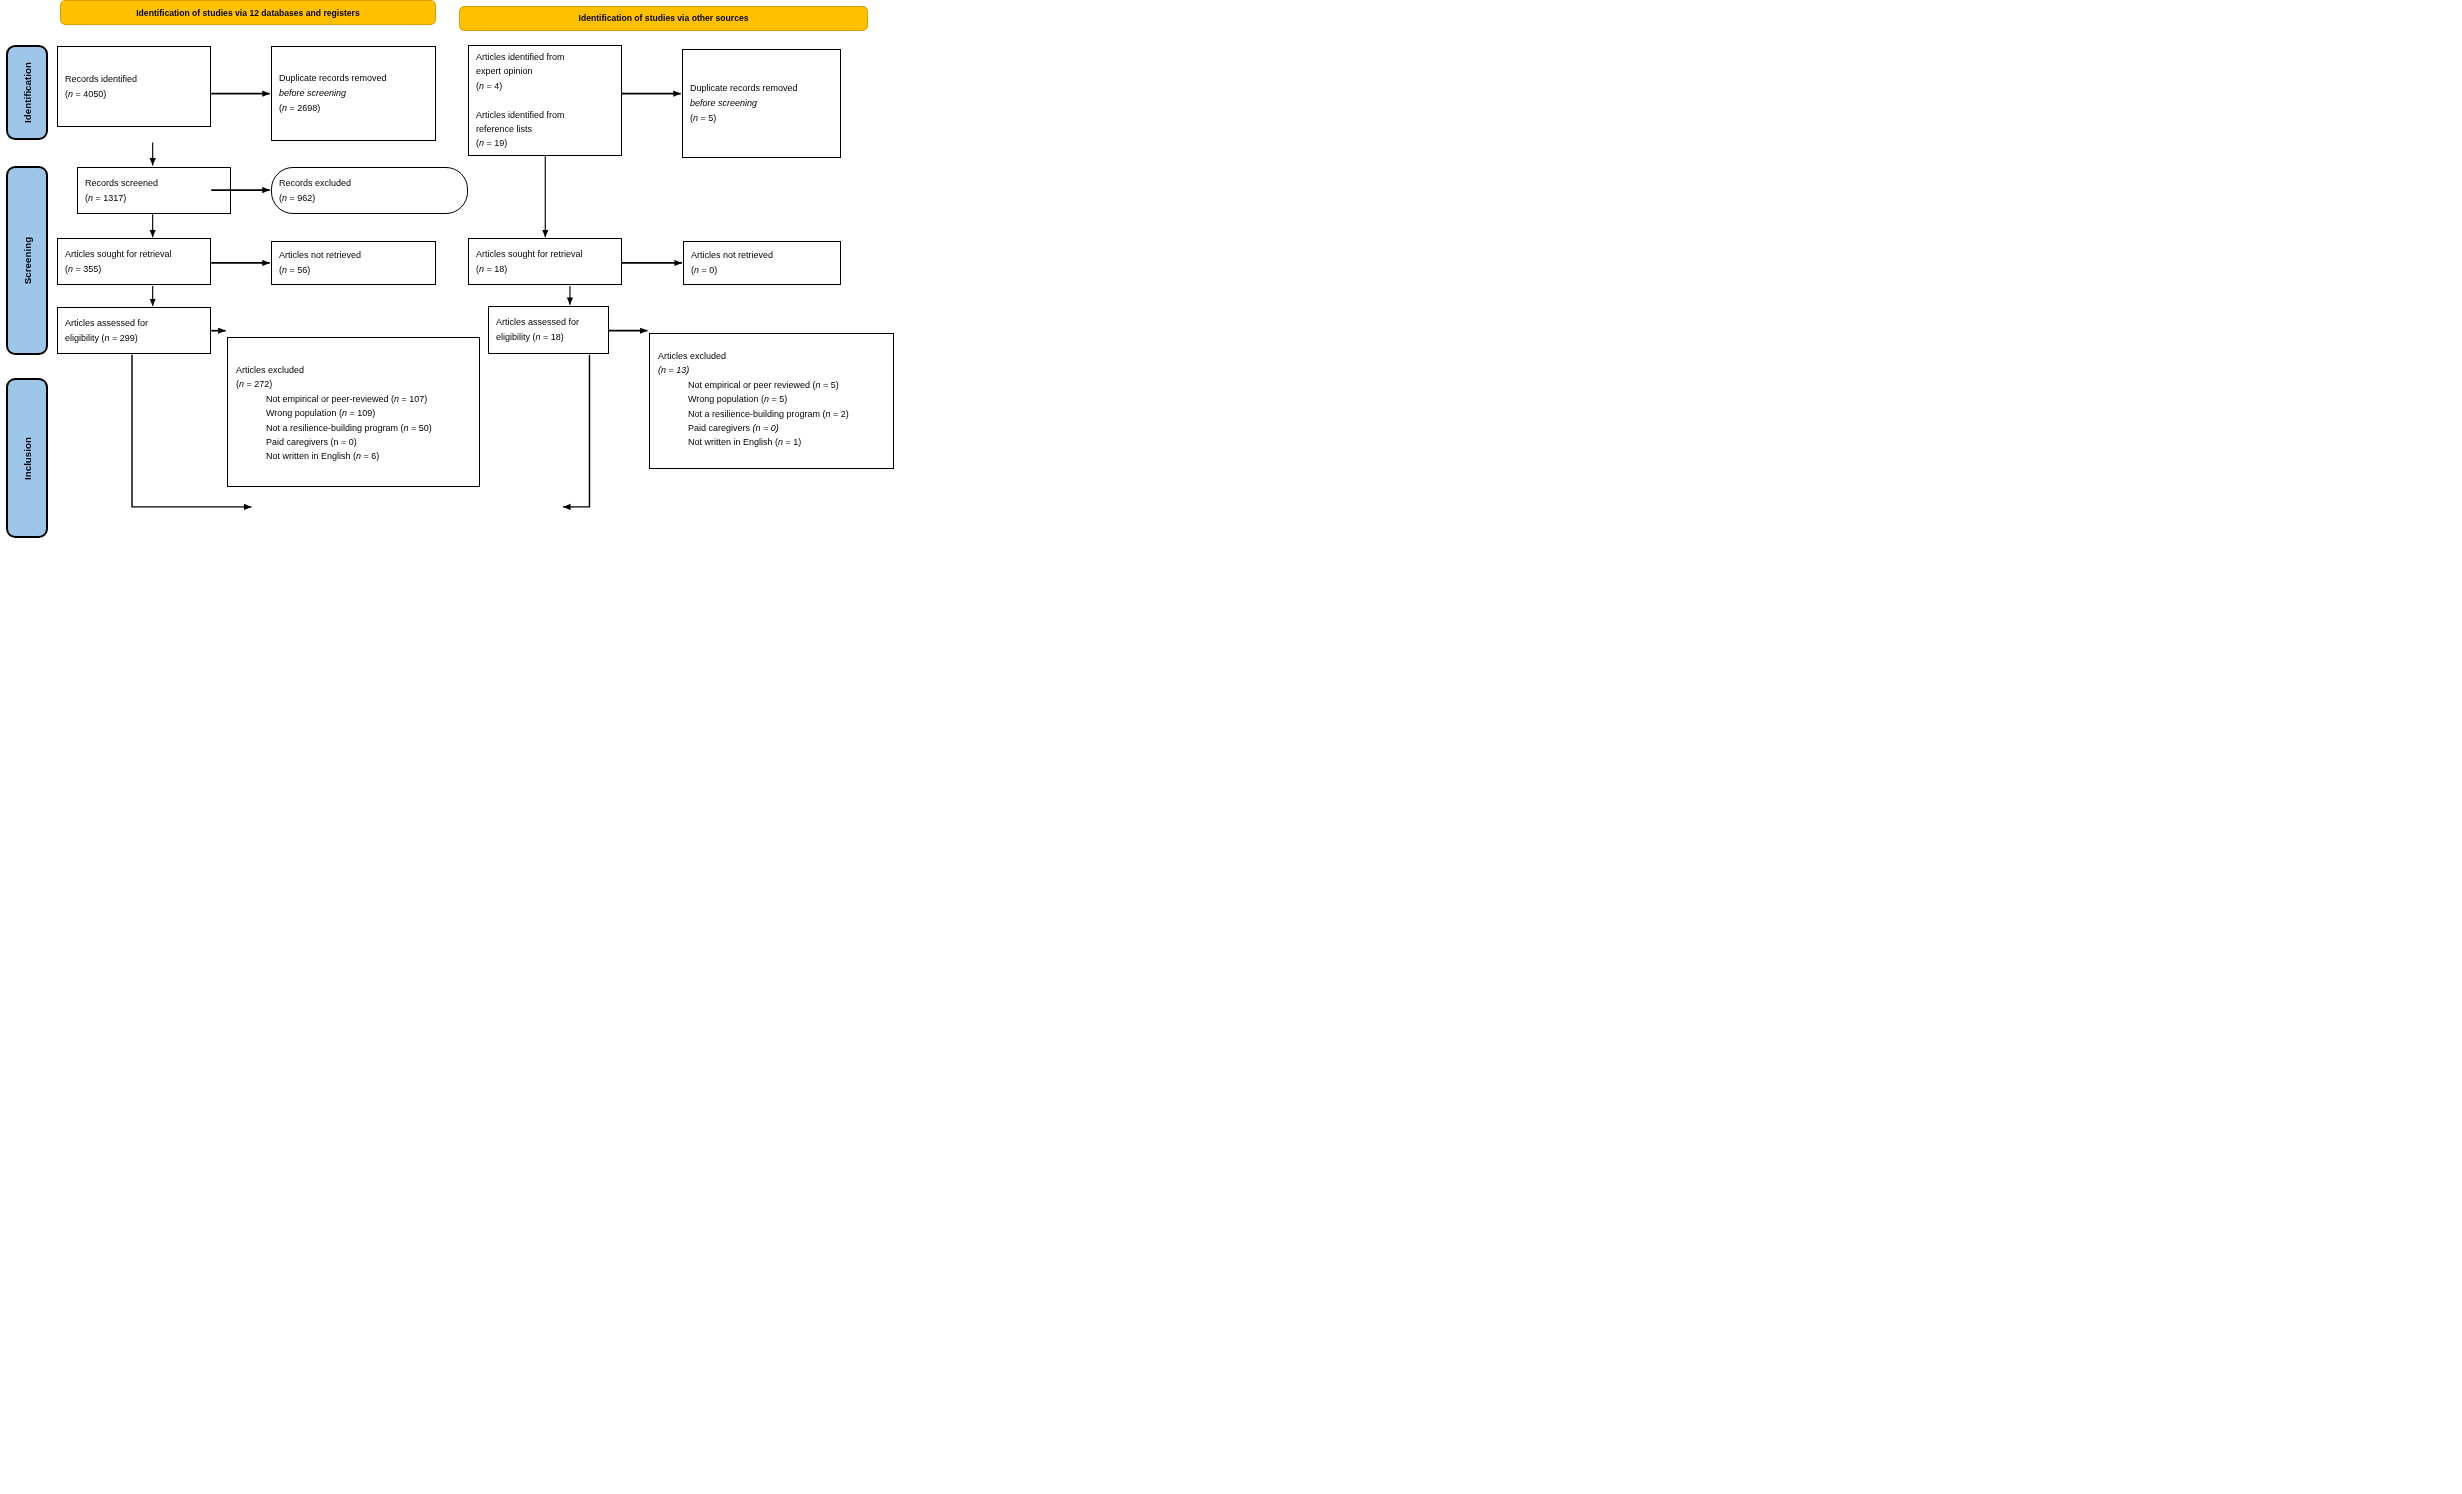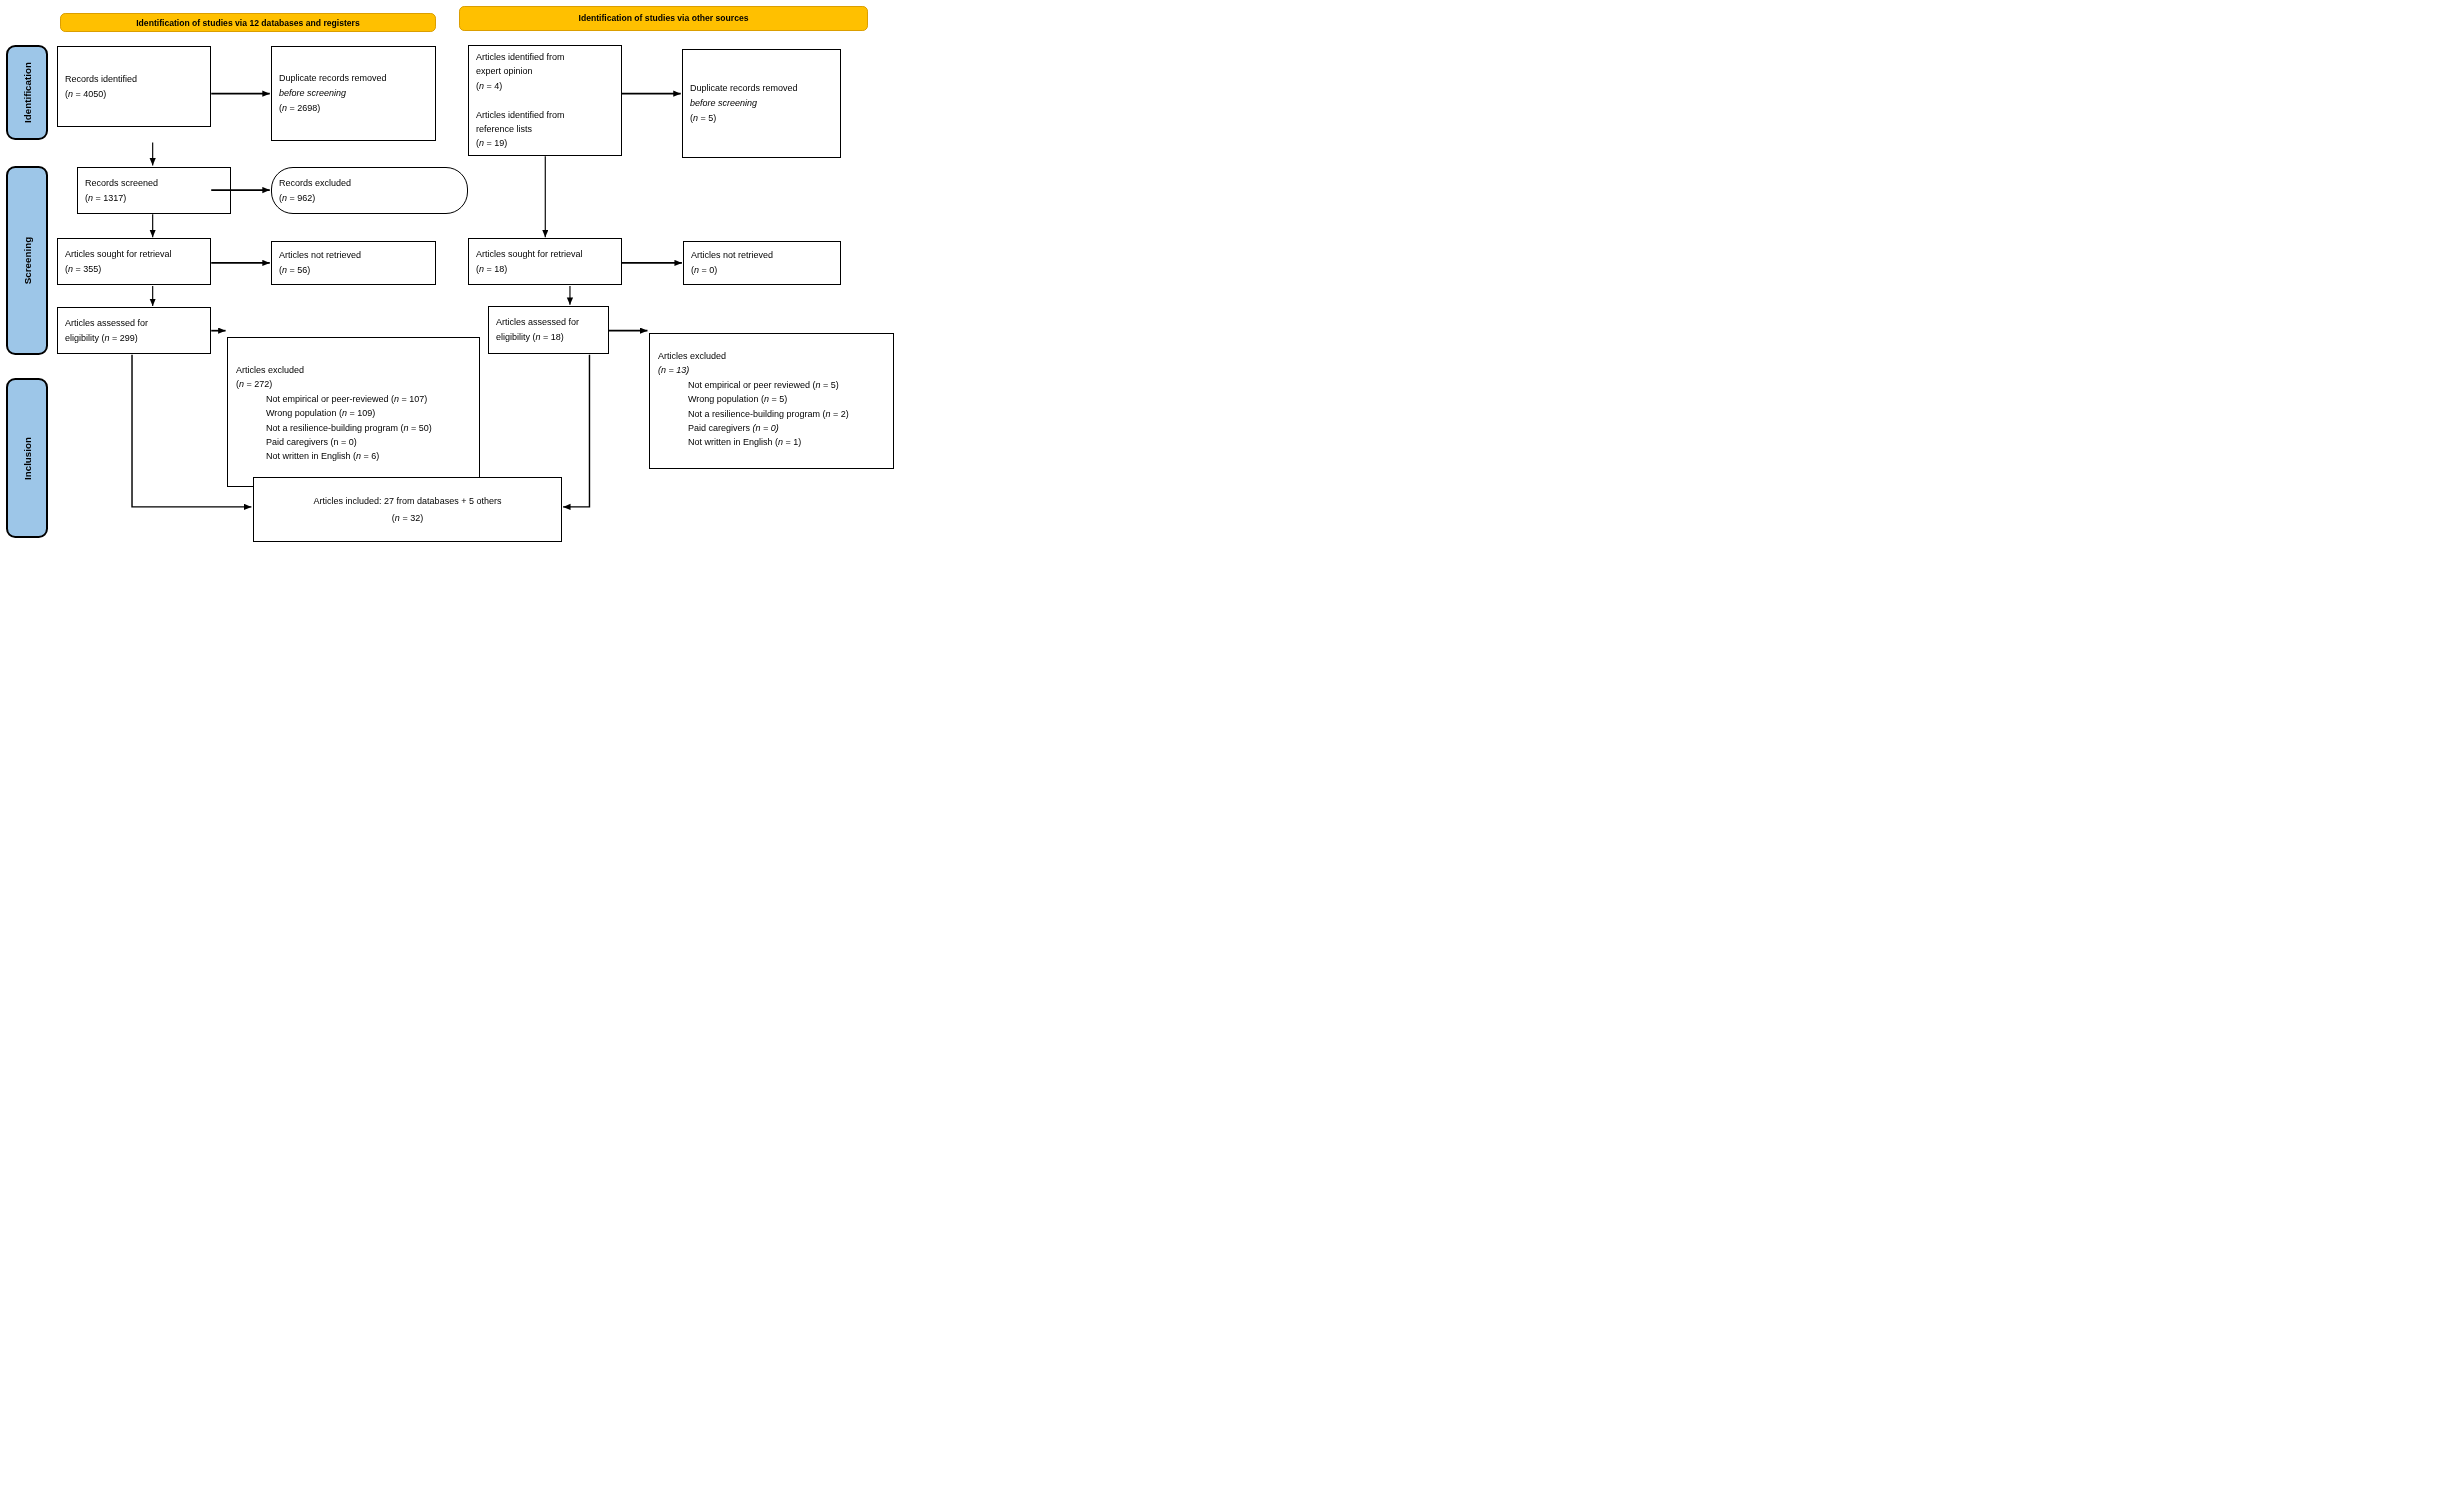--- a/index.html
+++ b/index.html
@@ -3,21 +3,21 @@
 <meta charset="utf-8">
 <style>
   html,body{margin:0;padding:0;background:#ffffff;}
   body{font-family:"Liberation Sans","DejaVu Sans",sans-serif;color:#000;}
   #canvas{position:relative;width:900px;height:546px;background:#ffffff;overflow:hidden;}
 
   
   .hdr{position:absolute;display:flex;align-items:center;justify-content:center;
        background:var(--header-fill,#FFC000);border:1.7px solid var(--header-border,#DB9E00);
        border-radius:5.2px;font-weight:bold;font-size:8.6px;box-sizing:border-box;text-align:center;}
-  #header-left{left:60px;top:13px;width:376px;height:19px;}
+  #header-left{left:60px;top:0;width:376px;height:25px;}
   #header-right{left:459px;top:5.7px;width:409px;height:25px;}
 
   
   .stage{position:absolute;background:var(--stage-fill,#9DC6E8);border:2.3px solid #000;
          border-radius:9.2px;display:flex;align-items:center;justify-content:center;box-sizing:border-box;}
   .stage span{transform:rotate(-90deg);white-space:nowrap;font-weight:bold;font-size:9.8px;}
   #stage-identification{left:6.3px;top:45px;width:42px;height:95px;}
   #stage-screening{left:6.3px;top:166px;width:42px;height:189px;}
   #stage-inclusion{left:6.3px;top:378px;width:42px;height:160px;}
 
@@ -156,24 +156,20 @@
       </div>
     <div class="items">
         <div class="line">Not empirical or peer reviewed (<i>n</i> = 5)</div>
         <div class="line">Wrong population (<i>n</i> = 5)</div>
         <div class="line">Not a resilience-building program (<i>n</i> = 2)</div>
         <div class="line">Paid caregivers <i>(n = 0)</i></div>
         <div class="line">Not written in English (<i>n</i> = 1)</div>
       </div>
   </div>
 
-  <div class="fbox" id="box-included">
-      <div class="line">Articles included: 27 from databases + 5 others</div>
-      <div class="line">(<i>n</i> = 32)</div>
-    </div>
 
   <svg id="arrows" viewBox="0 0 1568 951">
     <defs>
       <marker id="ah" markerUnits="userSpaceOnUse" markerWidth="14" markerHeight="12" refX="13" refY="5.5" orient="auto">
         <path d="M0,0 L13,5.5 L0,11 Z" fill="#000"></path>
       </marker>
     </defs>
     <line class="h-conn" x1="368" y1="163" x2="470" y2="163" marker-end="url(#ah)"></line>
     <line class="v-conn" x1="266" y1="248" x2="266" y2="288" marker-end="url(#ah)"></line>
     <line class="h-conn" x1="368" y1="331" x2="470" y2="331" marker-end="url(#ah)"></line>

